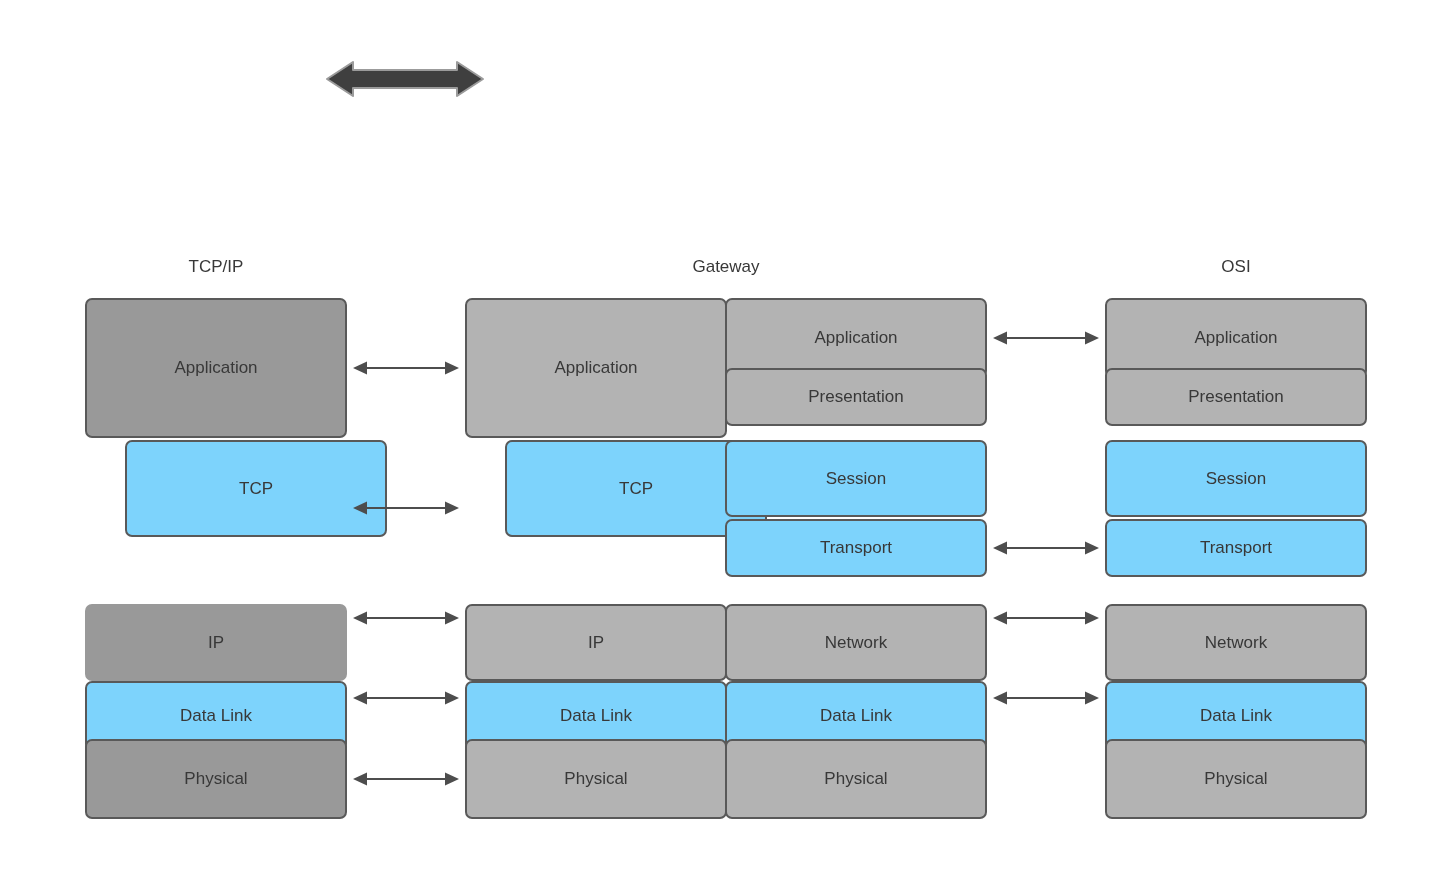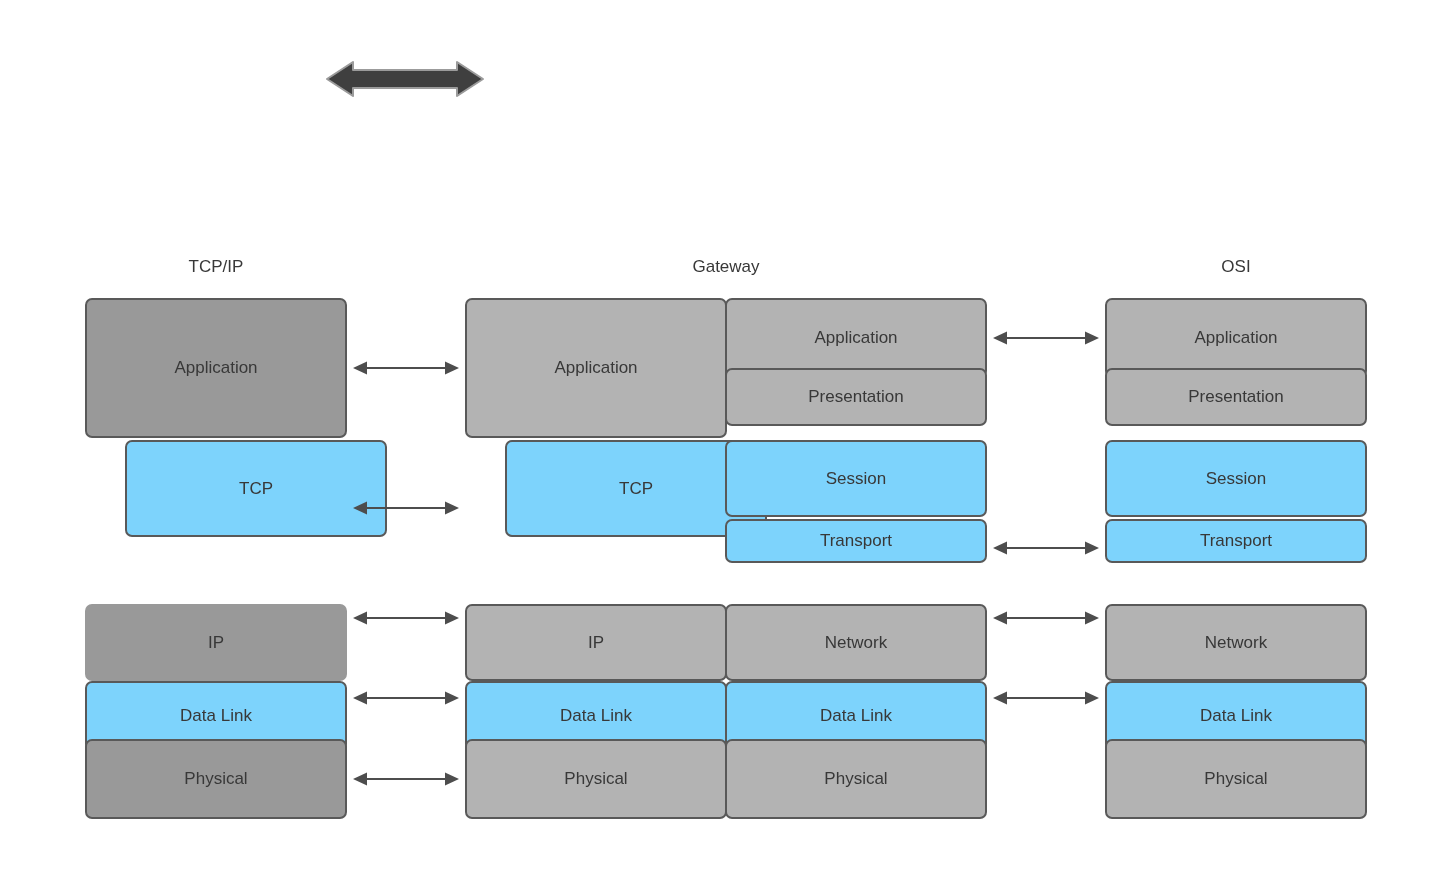--- a/index.html
+++ b/index.html
@@ -42,21 +42,21 @@
   }
   
   .col-tcpip { left: 85px;   width: 262px; }
   .col-gwl   { left: 465px;  width: 262px; }
   .col-gwr   { left: 725px;  width: 262px; }
   .col-osi   { left: 1105px; width: 262px; }
   
   .r-app   { top: 298px; height: 80px;  }
   .r-pres  { top: 368px; height: 58px;  }
   .r-sess  { top: 440px; height: 77px;  }
-  .r-trans { top: 519px; height: 44px;  }
+  .r-trans { top: 519px; height: 58px;  }
   .r-net   { top: 604px; height: 77px;  }
   .r-dl    { top: 681px; height: 70px; text-align: center;  }
   .r-phys  { top: 739px; height: 80px;  }
   
   .r-app2  { top: 298px; height: 140px; }
   .r-tcp   { top: 440px; height: 97px; margin-left: 40px; }
 
   .fill-dark  { background: #999999; }
   .fill-light { background: #b3b3b3; }
   .fill-white { background: #7dd3fc; }

